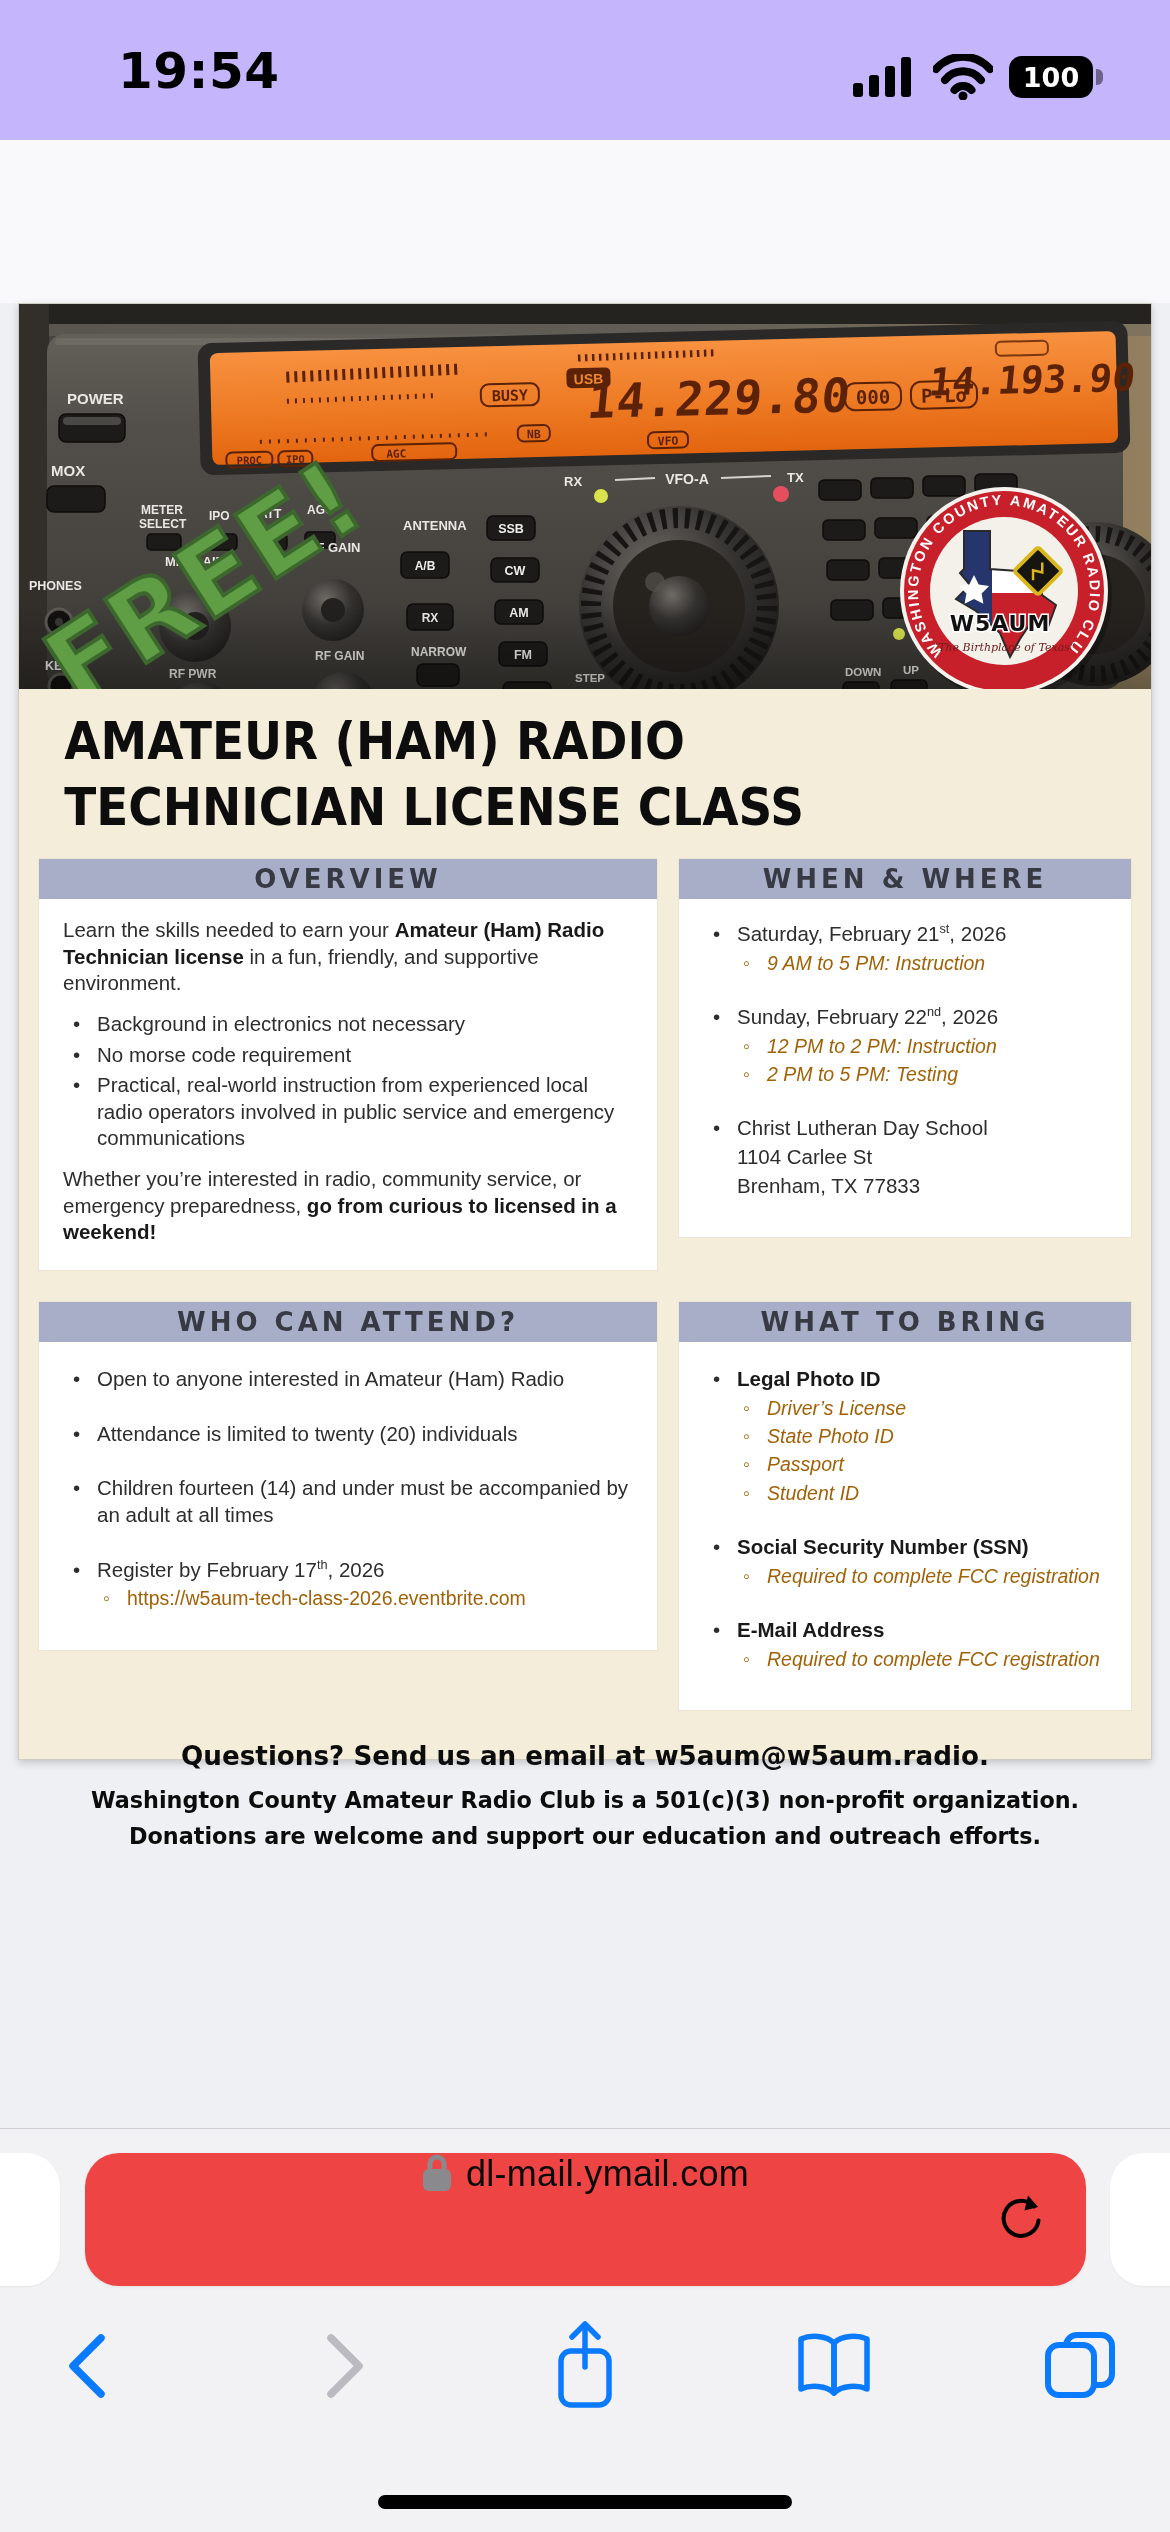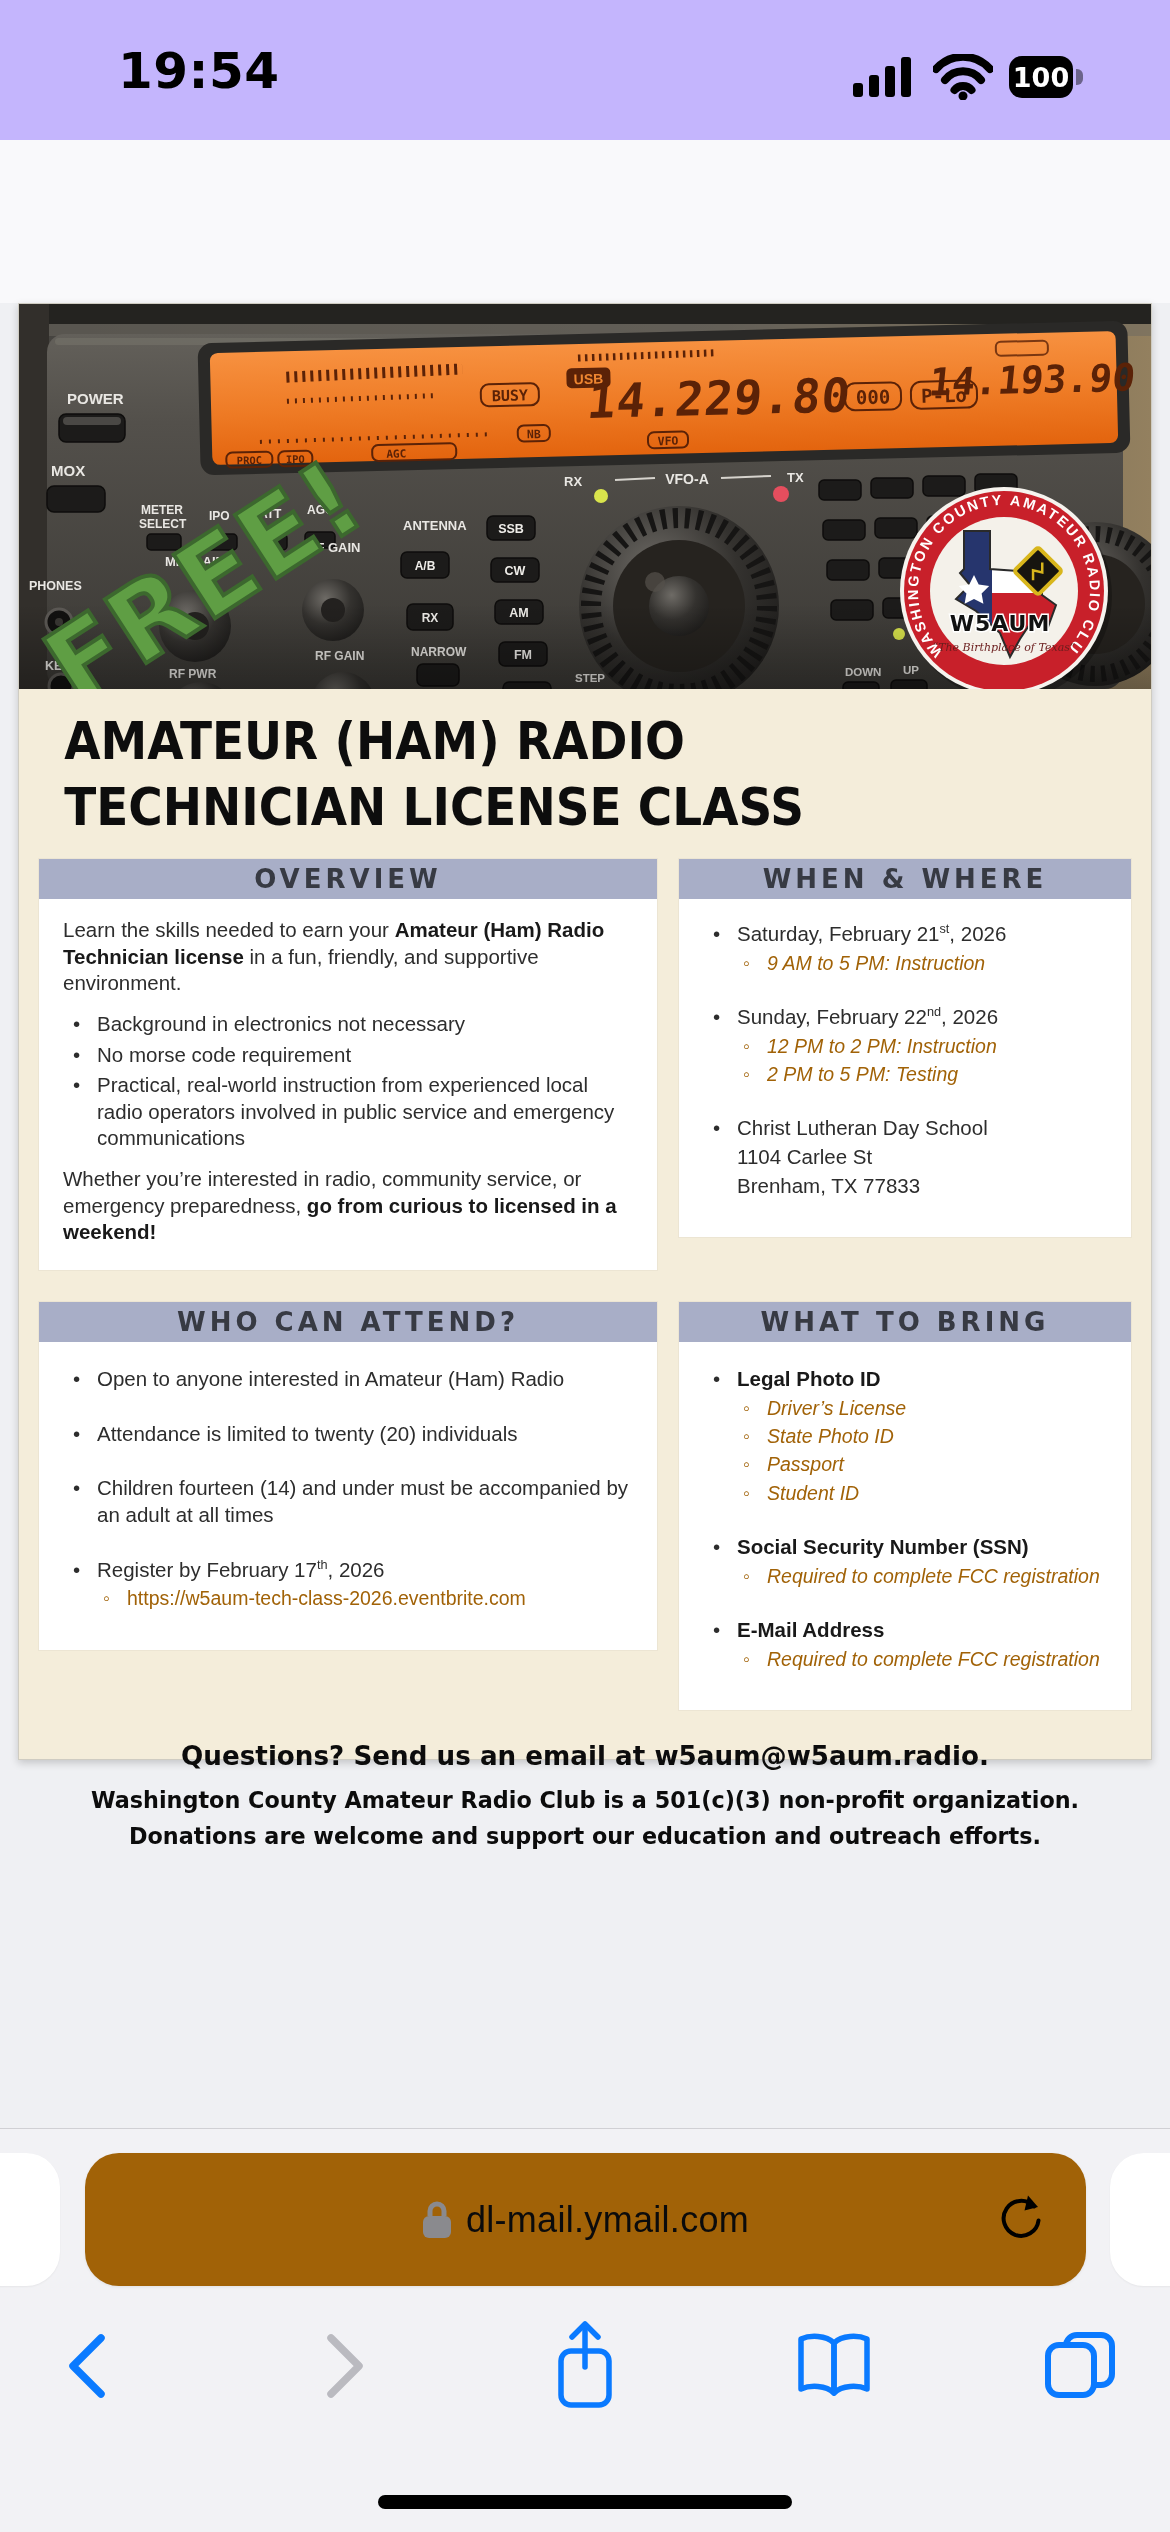--- a/index.html
+++ b/index.html
@@ -4,21 +4,21 @@
 <style>
   html,body{margin:0;padding:0;}
   body{width:1170px;height:2532px;position:relative;background:#eff0f3;overflow:hidden;
        font-family:"Liberation Sans",sans-serif;-webkit-font-smoothing:antialiased;}
   
   .status{position:absolute;top:0;left:0;width:1170px;height:140px;background:#c4b5fd;z-index:5;}
   .band{position:absolute;top:140px;left:0;width:1170px;height:163px;background:#f9f9fb;}
   .time{position:absolute;left:118px;top:42px;font-size:50px;font-weight:700;letter-spacing:.5px;
         color:#000;font-family:"DejaVu Sans",sans-serif;}
   .sicons{position:absolute;left:853px;top:54px;display:flex;align-items:center;gap:16px;}
-  .battery{position:relative;width:64px;height:42px;background:#000;border-radius:13px;
+  .battery{position:relative;width:84px;height:42px;background:#000;border-radius:13px;
            display:flex;align-items:center;justify-content:center;}
   .battery span{color:#fff;font-size:27px;font-weight:700;font-family:"DejaVu Sans",sans-serif;}
   .battery::after{content:"";position:absolute;right:-10px;top:13px;width:7px;height:16px;
                   background:#000;opacity:.45;border-radius:0 6px 6px 0;}
   
   .flyer{position:absolute;left:18px;top:303px;width:1134px;height:1457px;background:#f4edda;
          border:1px solid #cfccc2;box-shadow:0 3px 8px rgba(0,0,0,.18);box-sizing:border-box;}
   .hero{width:1132px;height:385px;overflow:hidden;background:#3a3835;}
   .titles{margin:20px 0 18px;text-align:left;}
   .titles div{font-family:"DejaVu Sans",sans-serif;font-weight:700;font-size:51px;line-height:66px;
@@ -42,22 +42,22 @@
   .sup{font-size:62%;vertical-align:super;line-height:0;}
   .footer{margin:30px 28px 0;text-align:center;font-family:"DejaVu Sans",sans-serif;color:#0c0c0c;}
   .f1{font-size:27px;font-weight:700;margin-bottom:12px;transform:scaleX(.97);}
   .f2{font-size:23px;font-weight:700;line-height:1.55;transform:scaleX(.97);}
   
   .chrome{position:absolute;left:0;top:2128px;width:1170px;height:404px;background:#f2f2f5;
           border-top:1px solid #d0d0d4;box-sizing:border-box;}
   .stub{position:absolute;top:24px;width:96px;height:133px;background:#fff;border-radius:34px;
         box-shadow:0 1px 2px rgba(0,0,0,.05);}
   .stub.l{left:-36px;}.stub.r{right:-36px;}
-  .pill{position:absolute;left:85px;top:24px;width:1001px;height:133px;background:#a16207;border-radius:34px;
-        box-shadow:0 1px 3px rgba(0,0,0,.07);display:flex;align-items:center;justify-content:center;}
+  .pill{position:absolute;left:85px;top:24px;width:1001px;height:133px;background:#ef4444;border-radius:34px;
+        box-shadow:0 1px 3px rgba(0,0,0,.07);display:flex;align-items:flex-start;justify-content:center;}
   .url{font-size:36px;color:#0b0b0c;margin-left:14px;letter-spacing:.3px;}
   .reload{position:absolute;right:42px;top:50%;transform:translateY(-50%);background:none;border:none;padding:0;cursor:pointer;}
   .tbtn{position:absolute;background:none;border:none;padding:0;cursor:pointer;}
   .home{position:absolute;left:378px;top:366px;width:414px;height:14px;border-radius:7px;background:#000;}
   svg text{user-select:none;}
   .lbl{fill:#e9e7e3;font-family:"Liberation Sans",sans-serif;font-weight:bold;}
   .seg{fill:#5b2207;font-family:"DejaVu Sans Mono",monospace;font-weight:bold;}
   .tagbox{fill:none;stroke:#5b2207;stroke-width:2;}
   .btn{fill:#1c1b1a;stroke:#0e0d0c;stroke-width:1.5;}
   .btnlabel{fill:#efede9;font-family:"Liberation Sans",sans-serif;font-weight:bold;}

